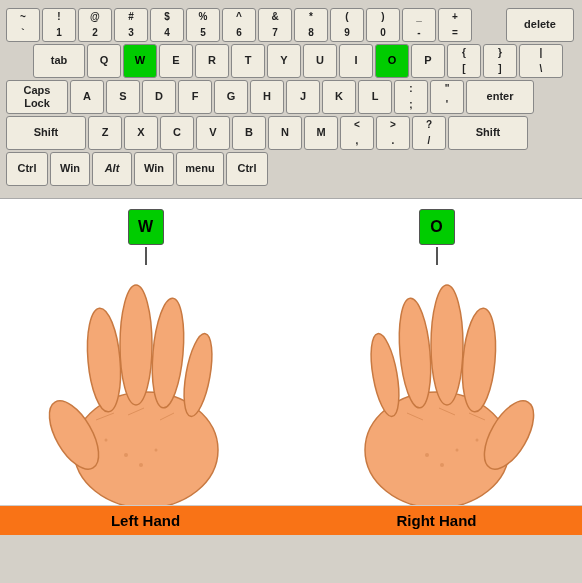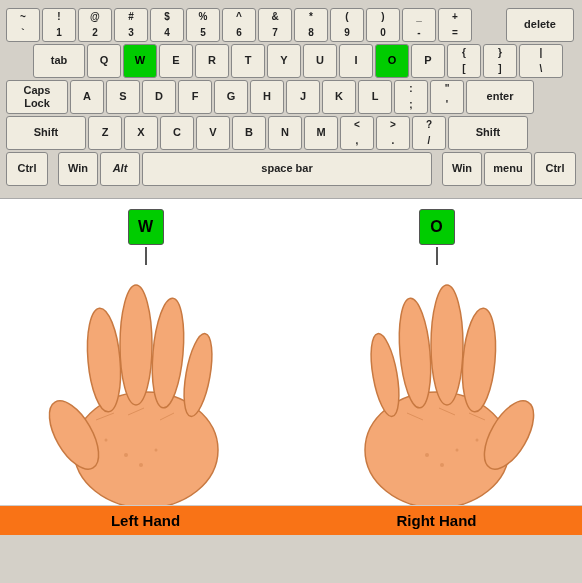--- a/index.html
+++ b/index.html
@@ -48,21 +48,21 @@
     }
 
     .key.wide-delete { flex: 0 0 68px; margin-left: 32px; }
     .key.wide-tab { flex: 0 0 52px; margin-left: 27px; }
     .key.wide-backslash { flex: 0 0 44px; }
     .key.wide-capslock { flex: 0 0 62px; font-size: 11px; }
     .key.wide-enter { flex: 0 0 68px; }
     .key.wide-shift-l { flex: 0 0 80px; }
     .key.wide-shift-r { flex: 0 0 80px; }
     .key.wide-ctrl { flex: 0 0 42px; }
-    .key.wide-win { flex: 0 0 40px; margin-left: 8px; }
+    .key.wide-win { flex: 0 0 40px; }
     .key.wide-alt { flex: 0 0 40px; font-style: italic; }
     .key.wide-space { flex: 1; }
     .key.wide-altgr { flex: 0 0 48px; }
     .key.wide-menu { flex: 0 0 48px; }
     .key.std { flex: 0 0 34px; }
 
     
     .hands-area {
       background: #fff;
       display: flex;
@@ -249,21 +249,20 @@
         <div class="key std" style="flex-direction: column; justify-content: space-between; padding: 2px 4px; font-size: 10px;">
           <div>?</div>
           <div>/</div>
         </div>
         <div class="key wide-shift-r">Shift</div>
       </div>
       <div class="key-row">
         <div class="key wide-ctrl">Ctrl</div>
         <div class="key wide-win">Win</div>
         <div class="key wide-alt">Alt</div>
-        <div class="key wide-space">space bar</div>
         <div class="key wide-win">Win</div>
         <div class="key wide-menu">menu</div>
         <div class="key wide-ctrl">Ctrl</div>
       </div>
     </div>
 </div>
 
 <div class="hands-area">
 
   <div class="hand-container">

